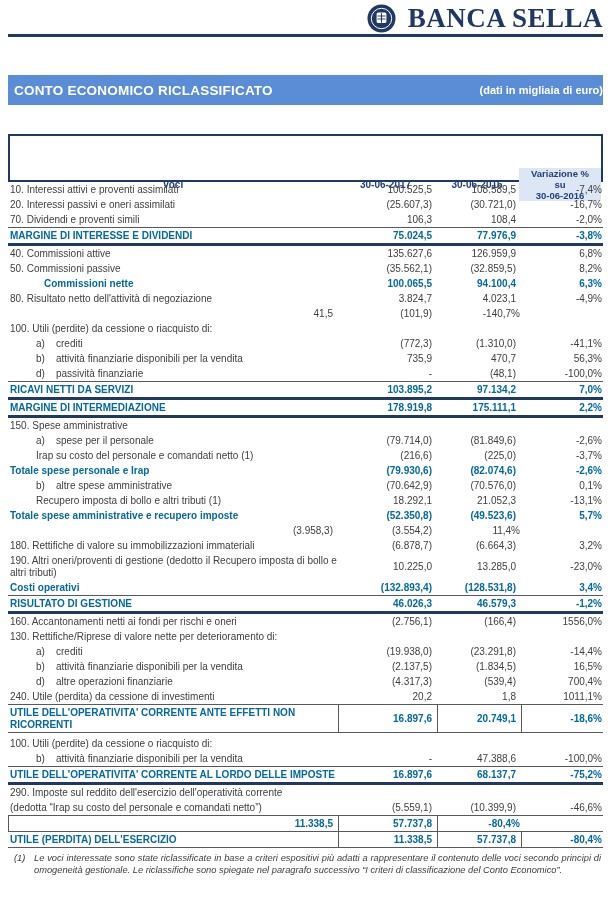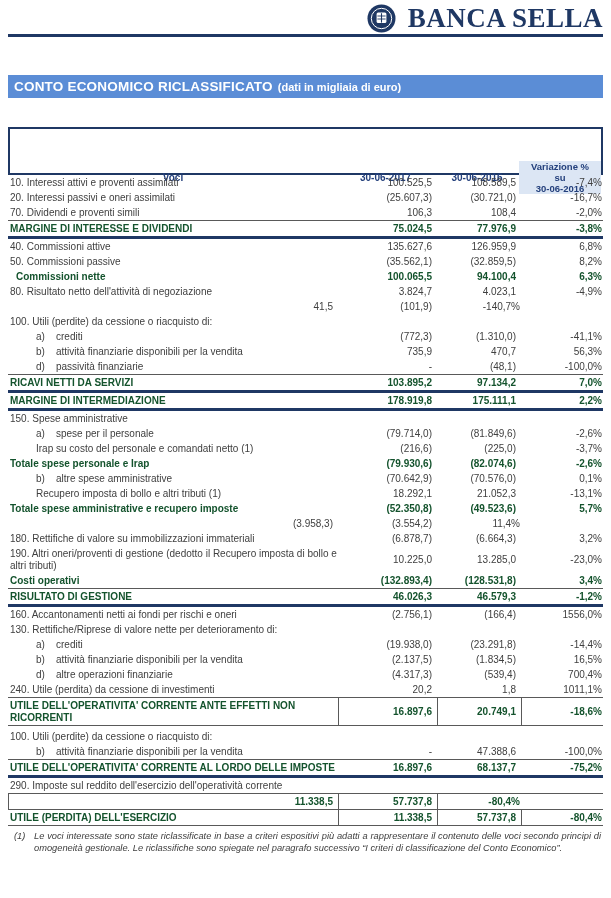--- a/index.html
+++ b/index.html
@@ -12,22 +12,22 @@
   .top{padding-top:4px;height:29px;display:flex;justify-content:flex-end;align-items:center;}
   .brand{display:flex;align-items:center;gap:12px;}
   .emblem{width:29px;height:29px;display:block;}
   .brand-text{
     font-family:"Liberation Serif", serif;font-weight:bold;
     font-size:27px;color:#1f3864;letter-spacing:.5px;line-height:29px;white-space:nowrap;
   }
   .top-rule{border-bottom:3px solid #1f3864;height:0;margin-top:1px;}
   
   .banner{
-    margin-top:38px;background:#5b8dd6;color:#ffffff;height:23px;
-    display:flex;align-items:center;padding-left:6px;gap:5px;
+    margin-top:38px;background:#5b8dd6;color:#ffffff;height:30px;
+    display:flex;align-items:center;padding-left:6px;gap:5px;justify-content:space-between;
   }
   .banner-title{font-weight:bold;font-size:13.5px;letter-spacing:.2px;}
   .banner-sub{font-weight:bold;font-size:11px;}
   
   .tbl{margin-top:29px;}
   .thead{
     display:grid;grid-template-columns:1fr 99px 84px 82px;
     border:2px solid #1f3864;height:48px;box-sizing:border-box;
     color:#24407c;font-weight:bold;
   }
@@ -37,23 +37,23 @@
     font-size:9.5px;line-height:11px;text-align:center;
   }
   .tr{display:grid;grid-template-columns:1fr 99px 84px 82px;align-items:center;}
   .td{padding:1.5px 0;line-height:12px;font-size:10px;}
   .td.voci{padding-left:2px;}
   .td.num{text-align:right;white-space:nowrap;}
   .td.c1,.td.c2{padding-right:5px;}
   .td.c3{padding-right:1px;}
   .pre{display:inline-block;width:20px;}
   
-  .tr.b{font-weight:bold;color:#14532d;}
+  .tr.b{font-weight:bold;color:#0369a1;}
   .tr.i .voci{}
-  .tr.s0 .voci{padding-left:8px;}
+  .tr.s0 .voci{padding-left:8px;margin-left:28px;}
   .tr.s2 .voci{padding-left:28px;}
   .tr.tt{border-top:1px solid #595959;}
   .tr.bb{border-bottom:1px solid #595959;}
   .tr.nb{border-bottom:3px solid #1f3864;}
   .tr.v .td.c1,.tr.v .td.c2,.tr.v .td.c3{border-left:1px solid #595959;align-self:stretch;display:flex;align-items:center;justify-content:flex-end;}
   
   .footnote{
     margin-top:4px;display:flex;font-style:italic;font-size:9.3px;
     line-height:12px;color:#404040;
   }
@@ -323,20 +323,26 @@
           <div class="td num c1">16.897,6</div>
           <div class="td num c2">68.137,7</div>
           <div class="td num c3">-75,2%</div>
         </div>
         <div class="tr">
           <div class="td voci"><span>290. Imposte sul reddito dell'esercizio dell'operatività corrente</span></div>
           <div class="td num c1"></div>
           <div class="td num c2"></div>
           <div class="td num c3"></div>
         </div>
+        <div class="tr">
+          <div class="td voci"><span>(dedotta “Irap su costo del personale e comandati netto”)</span></div>
+          <div class="td num c1">(5.559,1)</div>
+          <div class="td num c2">(10.399,9)</div>
+          <div class="td num c3">-46,6%</div>
+        </div>
         <div class="tr b tt bb v">
           <div class="td num c1">11.338,5</div>
           <div class="td num c2">57.737,8</div>
           <div class="td num c3">-80,4%</div>
         </div>
         <div class="tr b bb v">
           <div class="td voci"><span>UTILE (PERDITA) DELL'ESERCIZIO</span></div>
           <div class="td num c1">11.338,5</div>
           <div class="td num c2">57.737,8</div>
           <div class="td num c3">-80,4%</div>

